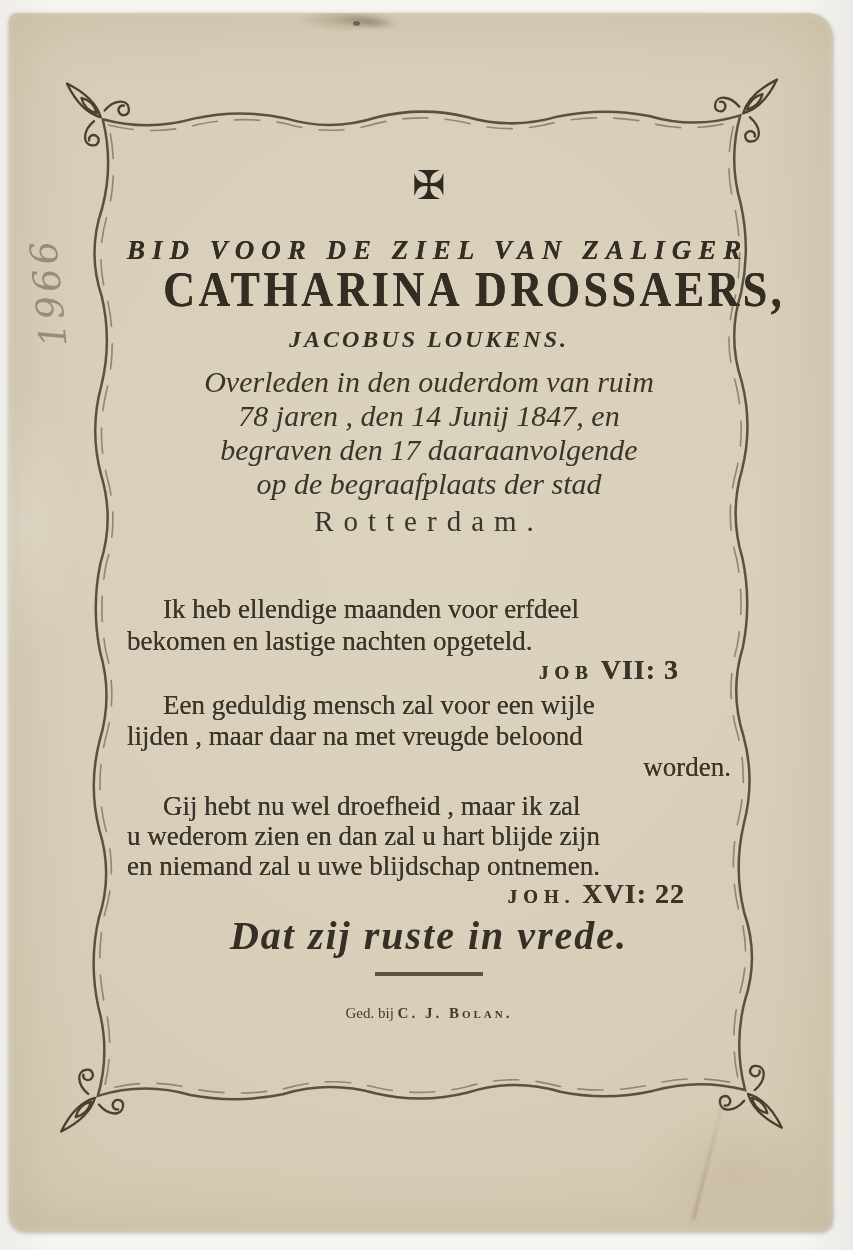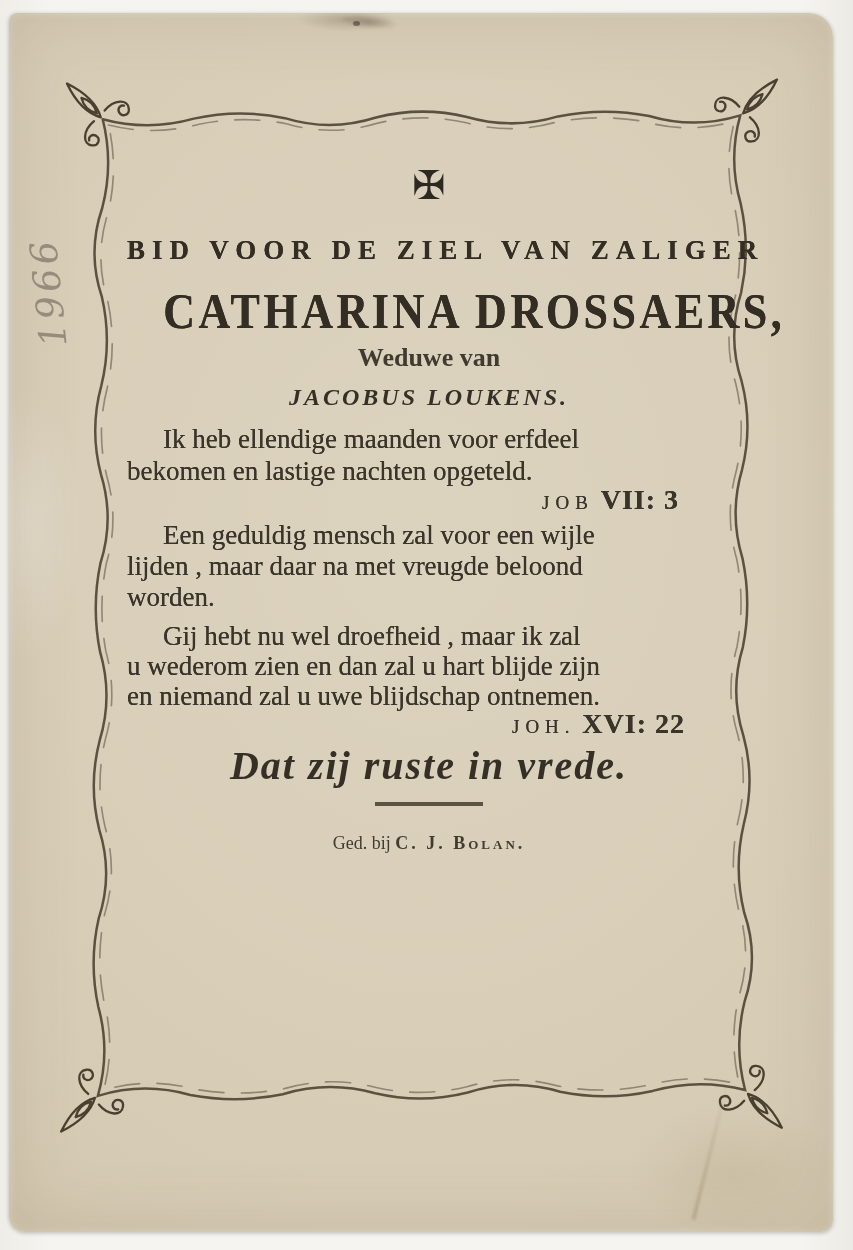--- a/index.html
+++ b/index.html
@@ -49,22 +49,23 @@
   .content{
     position:absolute;left:118px;top:150px;width:604px;
     color:#3b342a;text-align:center;
   }
   .cross{
     font-family:"DejaVu Sans", sans-serif;
     font-size:40px;line-height:44px;margin-bottom:28px;color:#2e2920;
   }
   .header{
     font-weight:700;font-size:27px;line-height:30px;letter-spacing:7px;
-    margin-bottom:22px;color:#332d23;text-shadow:0 0 .6px currentColor;
+    color:#332d23;text-shadow:0 0 .6px currentColor;
     white-space:nowrap;
+    font-style:italic;
   }
   .name{
     margin:0 0 8px 0;font-weight:700;font-size:50px;line-height:48px;
     letter-spacing:4px;white-space:nowrap;color:#332d23;
     transform:scaleX(.88);transform-origin:center;
     text-shadow:0 0 .7px currentColor;
   }
   .weduwe{font-size:26px;line-height:30px;margin-bottom:6px;font-weight:700;color:#413a2f;}
   .husband{
     font-weight:700;font-style:italic;font-size:24px;line-height:36px;
@@ -77,38 +78,38 @@
   }
   .obit{margin-bottom:52px;}
 
   .quote{text-align:left;font-size:27px;color:#3b342a;text-shadow:0 0 .5px currentColor;}
   .quote .line{white-space:nowrap;}
   .q1 .line{line-height:32px;}
   .q2 .line{line-height:31px;}
   .q3 .line{line-height:30px;}
   .indent{text-indent:36px;}
   .cite{line-height:26px;text-align:right;padding-right:52px;}
-  .cite-book{font-size:19px;letter-spacing:6px;font-weight:400;}
+  .cite-book{font-size:19px;letter-spacing:6px;font-weight:700;}
   .cite-ref{font-size:28px;font-weight:700;letter-spacing:1px;}
   .q1{margin-bottom:4px;}
   .q2{margin-bottom:8px;}
-  .q2-last{display:flex;justify-content:space-between;align-items:baseline;line-height:30px;}
+  .q2-last{display:flex;justify-content:flex-end;align-items:baseline;line-height:30px;}
   .q2-last .cite{padding-right:42px;}
   .q3{margin-bottom:8px;}
   .q3 .cite{padding-right:46px;line-height:26px;margin-top:0;}
 
   .closing{
     font-weight:700;font-style:italic;font-size:40px;line-height:36px;
     letter-spacing:2px;color:#362f26;white-space:nowrap;
   }
   .divider{
     width:108px;height:3px;margin:18px auto 24px auto;
     background:#5c5344;border-bottom:1px solid rgba(92,83,68,.4);
   }
-  .imprint{font-size:18px;line-height:26px;color:#423b30;}
+  .imprint{font-size:15px;line-height:26px;color:#423b30;}
   .imprint .printer{font-variant:small-caps;letter-spacing:3px;font-weight:700;}
   .smudge{
     position:absolute;left:330px;top:2px;width:60px;height:14px;
     background:radial-gradient(closest-side, rgba(60,50,40,.30), transparent);
     transform:rotate(6deg);filter:blur(1px);
   }
   .smudge-dot{
     position:absolute;left:344px;top:8px;width:7px;height:5px;border-radius:50%;
     background:rgba(45,38,30,.5);filter:blur(.5px);
   }
@@ -143,24 +144,30 @@
     <div class="hand-note">1966</div>
 
     <div class="content">
 
       <div class="cross">✠</div>
 
       <div class="header">BID VOOR DE ZIEL VAN ZALIGER</div>
 
       <h1 class="name">CATHARINA DROSSAERS,</h1>
 
-      <div class="weduwe">Weduwe van</div>
 
       <div class="husband">JACOBUS LOUKENS.</div>
 
+      <div class="obit">
+        <div class="line">Overleden in den ouderdom van ruim</div>
+        <div class="line">78 jaren , den 14 Junij 1847, en</div>
+        <div class="line">begraven den 17 daaraanvolgende</div>
+        <div class="line">op de begraafplaats der stad</div>
+        <div class="line rotterdam">Rotterdam.</div>
+      </div>
 
       <div class="quote q1">
         <div class="line indent">Ik heb ellendige maanden voor erfdeel</div>
         <div class="line">bekomen en lastige nachten opgeteld.</div>
         <div class="cite">
           <span class="cite-book">JOB</span>
           <span class="cite-ref">VII: 3</span>
         </div>
       </div>
 

